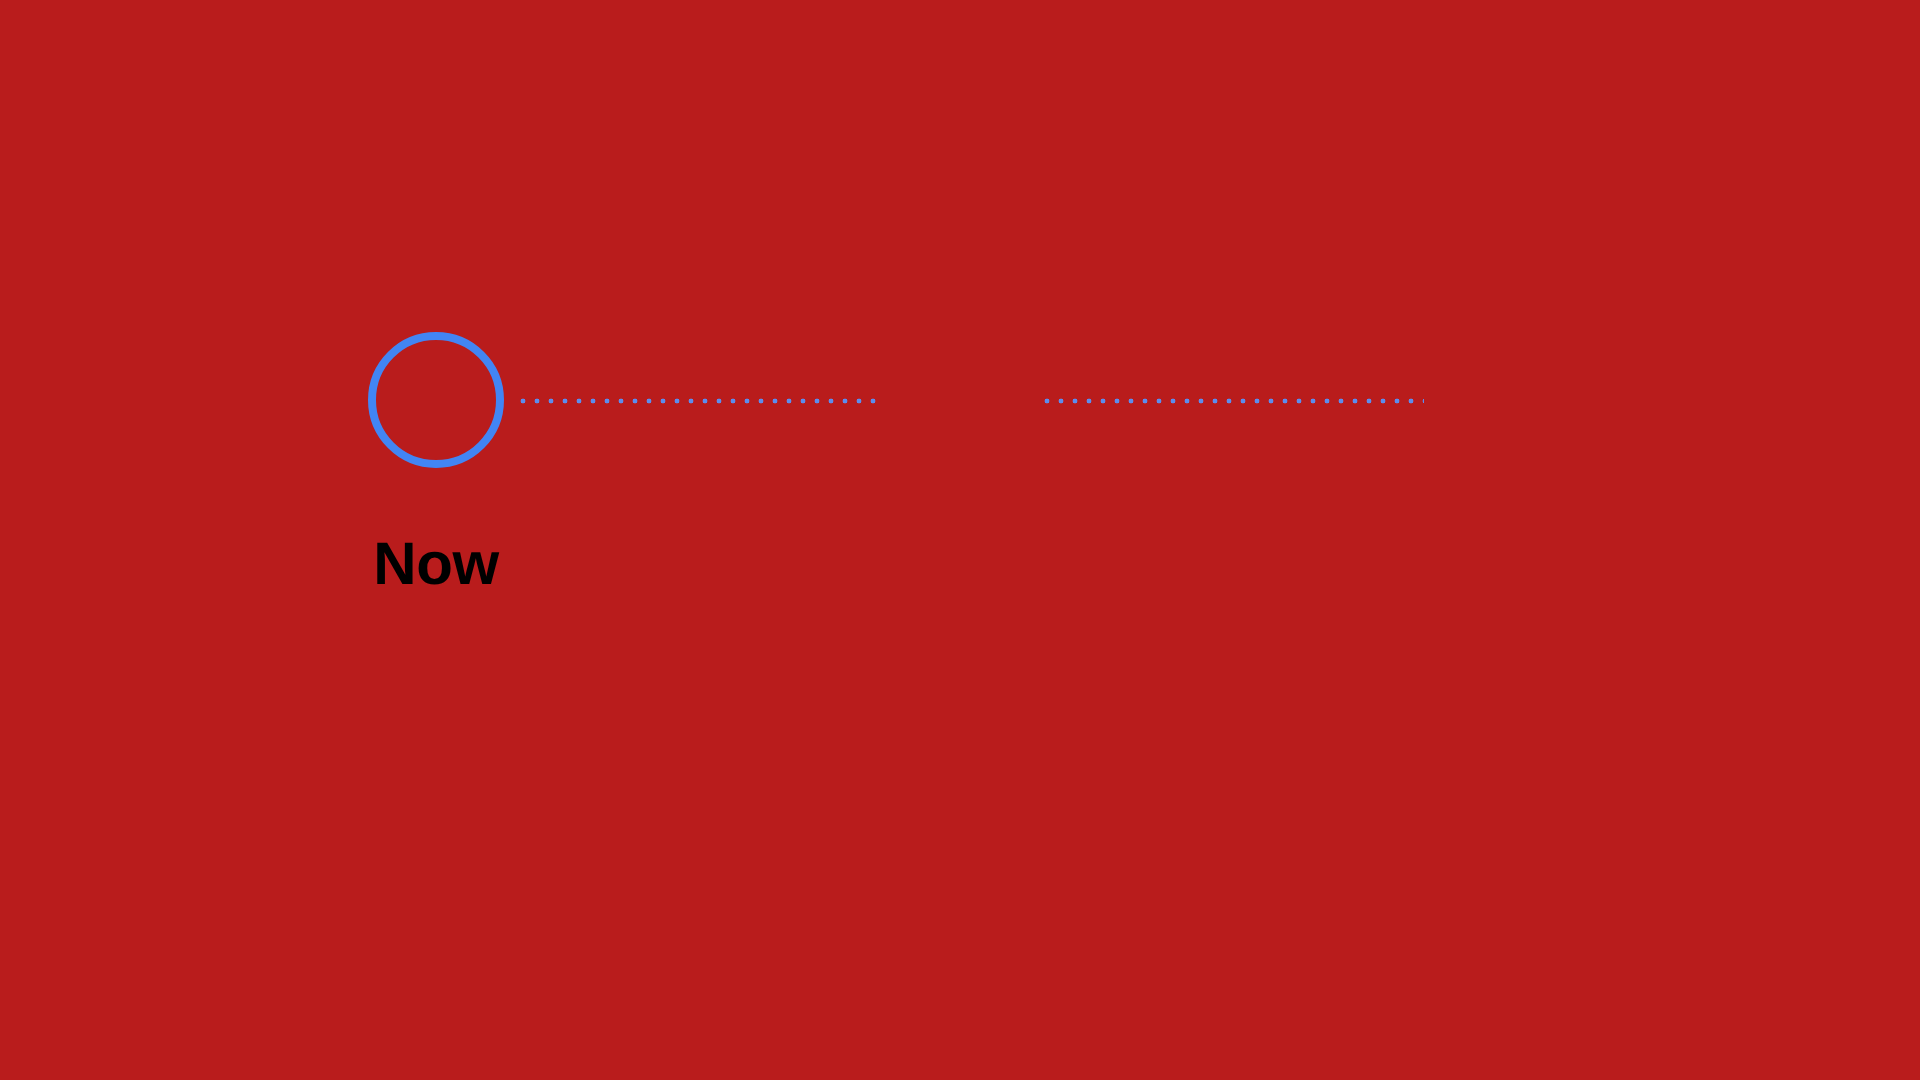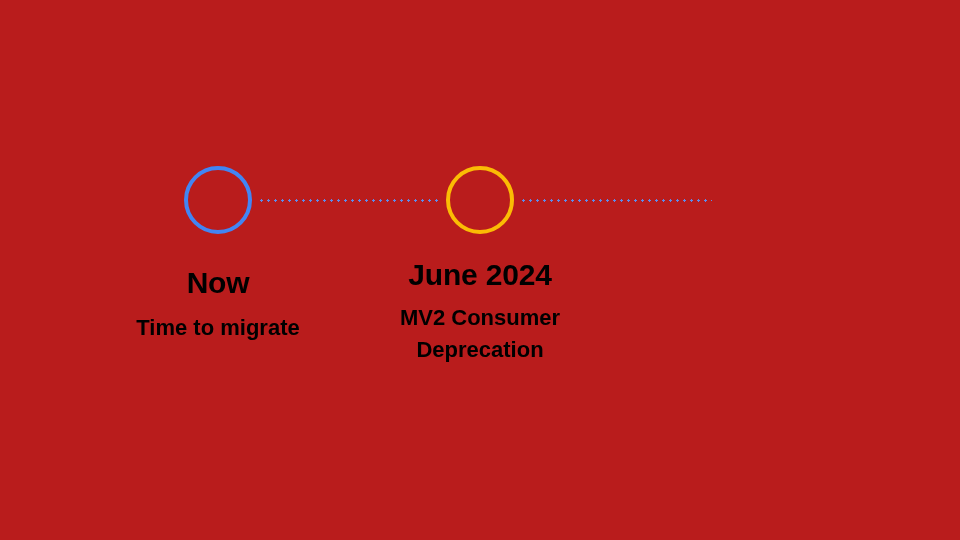--- a/index.html
+++ b/index.html
@@ -94,26 +94,18 @@
 
 <div id="timeline-canvas" style="background: #b91c1c;">
 
   <div class="connector" id="connector-1" style="background-image: radial-gradient(circle, rgb(91, 141, 239) 1.2px, rgba(0, 0, 0, 0) 1.3px);"></div>
   <div class="connector" id="connector-2" style="background-image: radial-gradient(circle, rgb(91, 141, 239) 1.2px, rgba(0, 0, 0, 0) 1.3px);"></div>
 
   <div class="milestone" id="milestone-now">
     <div class="node-circle" style="border-color: rgb(66, 133, 244);"></div>
     <div class="labels">
       <div class="milestone-title" style="color: rgb(0, 0, 0);">Now</div>
-      <div class="milestone-subtitle" style="color: rgb(0, 0, 0);">Time to migrate</div>
     </div>
   </div>
 
-  <div class="milestone" id="milestone-june-2024">
-    <div class="node-circle" style="border-color: rgb(251, 188, 4);"></div>
-    <div class="labels">
-      <div class="milestone-title" style="color: rgb(0, 0, 0);">June 2024</div>
-      <div class="milestone-subtitle" style="color: rgb(0, 0, 0);">MV2 Consumer Deprecation</div>
-    </div>
-  </div>
 
 
 </div>
 
 </body></html>

